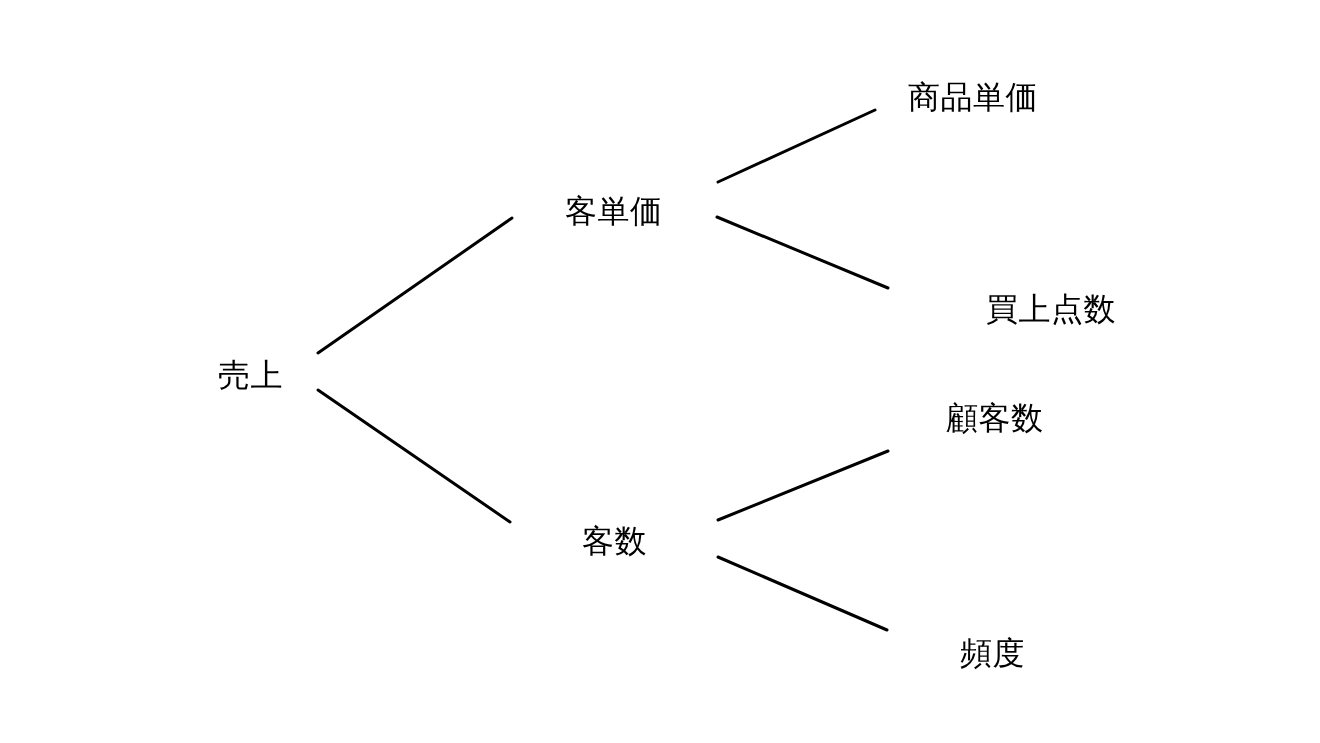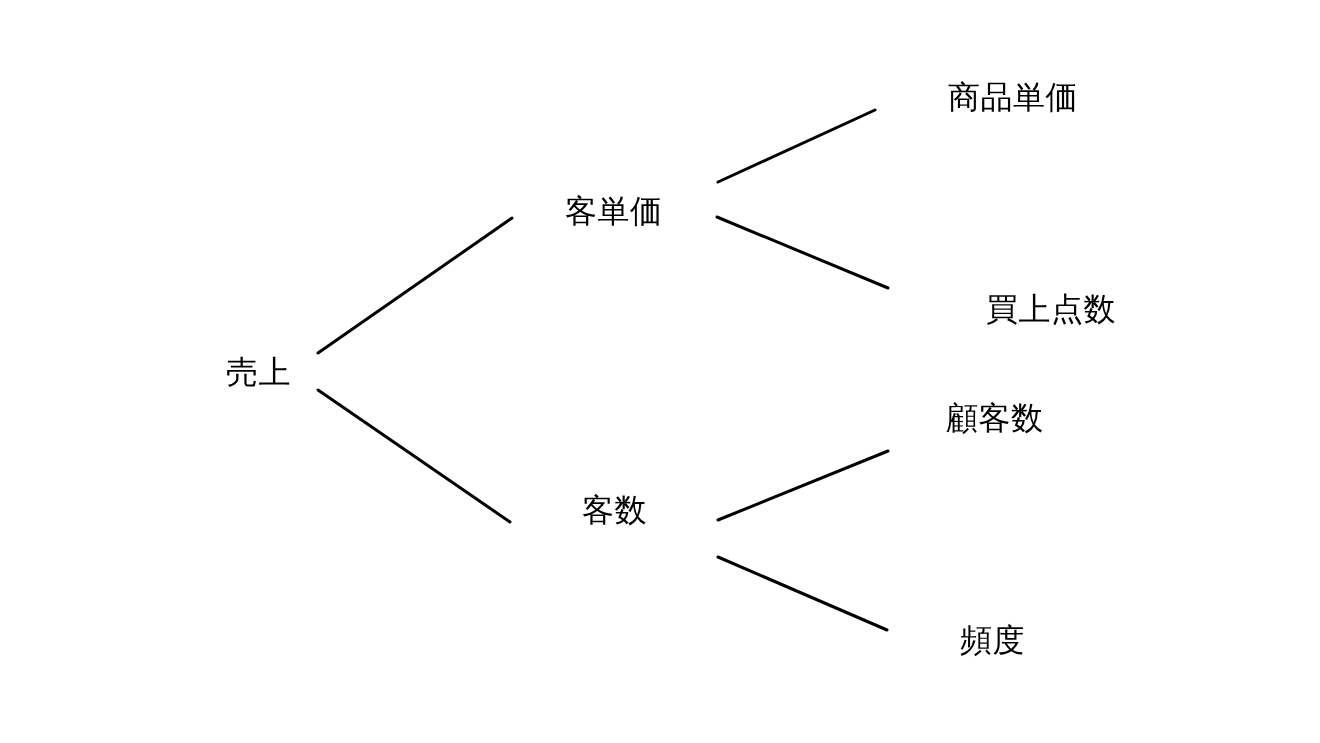--- a/index.html
+++ b/index.html
@@ -43,27 +43,27 @@
 
   <svg class="edges-svg" viewBox="0 0 1320 743" xmlns="http://www.w3.org/2000/svg">
     <line x1="318" y1="353" x2="512" y2="218"></line>
     <line x1="318" y1="390" x2="510" y2="522"></line>
     <line x1="718" y1="182" x2="875" y2="110"></line>
     <line x1="717" y1="217" x2="888" y2="288"></line>
     <line x1="718" y1="520" x2="888" y2="451"></line>
     <line x1="718" y1="557" x2="887" y2="630"></line>
   </svg>
 
-  <div class="node-label" style="left: 226px; top: 357px; font-family: Liberation Mono, monospace;">売上</div>
+  <div class="node-label" style="left: 218px; top: 357px;">売上</div>
 
   <div class="node-label" style="left: 565px; top: 193px;">客単価</div>
 
-  <div class="node-label" style="left: 582px; top: 492px;">客数</div>
+  <div class="node-label" style="left: 582px; top: 523px;">客数</div>
 
-  <div class="node-label" style="left: 948px; top: 79px; text-align: center;">商品単価</div>
+  <div class="node-label" style="left: 908px; top: 79px; text-align: center;">商品単価</div>
 
   <div class="node-label" style="left: 986px; top: 291px;">買上点数</div>
 
   <div class="node-label" style="left: 946px; top: 400px;">顧客数</div>
 
-  <div class="node-label" style="left: 960px; top: 622px;">頻度</div>
+  <div class="node-label" style="left: 960px; top: 635px;">頻度</div>
 
 </div>
 
 </body></html>

